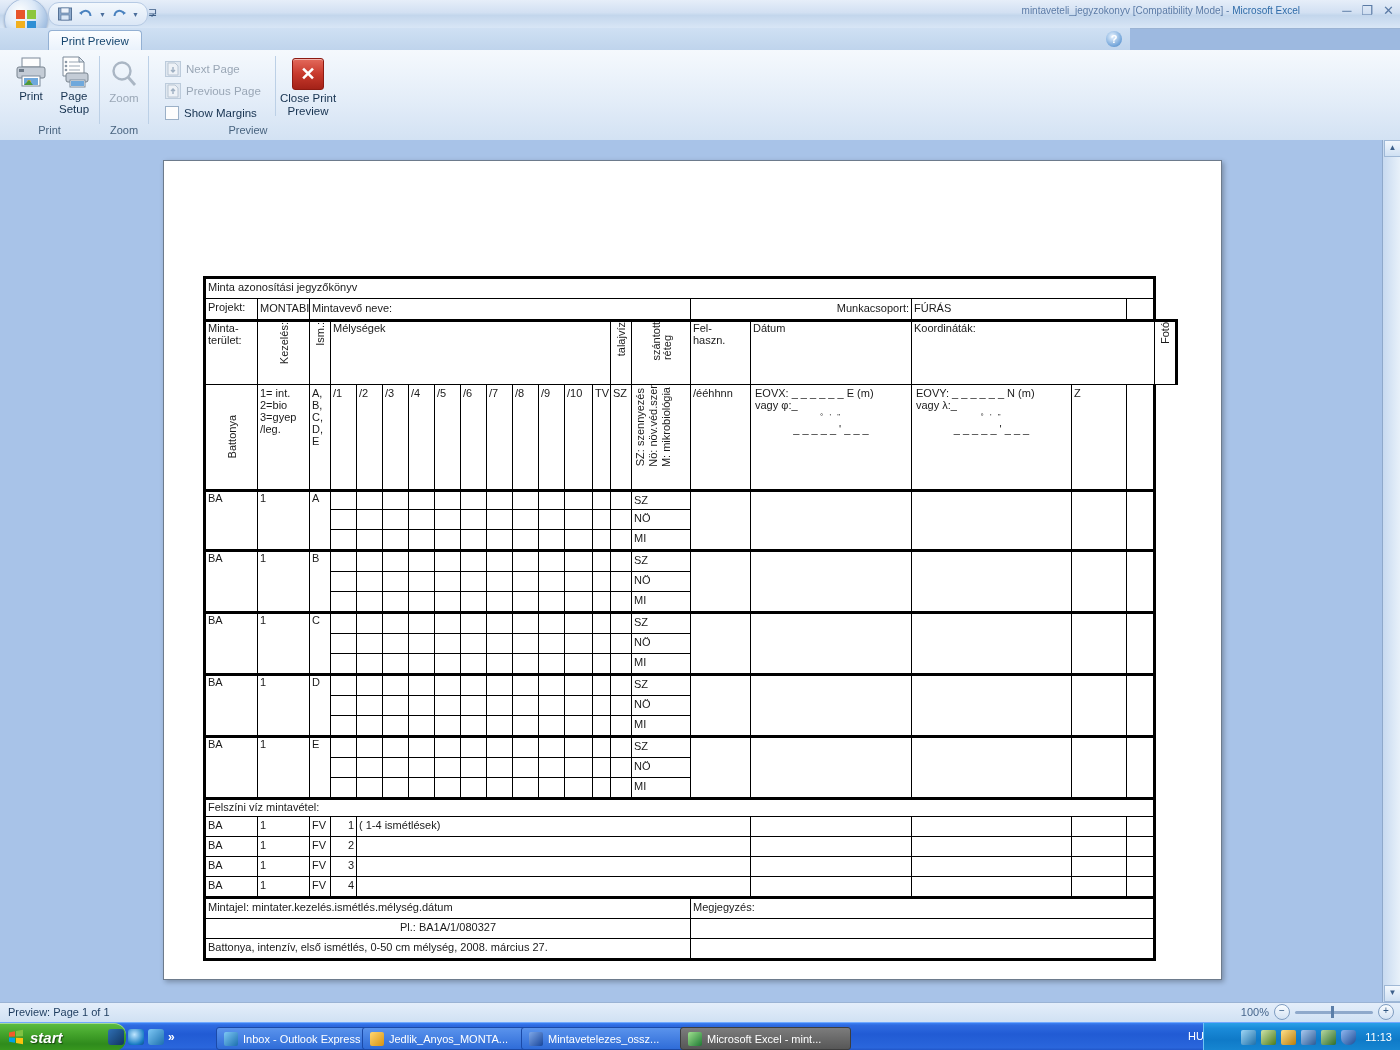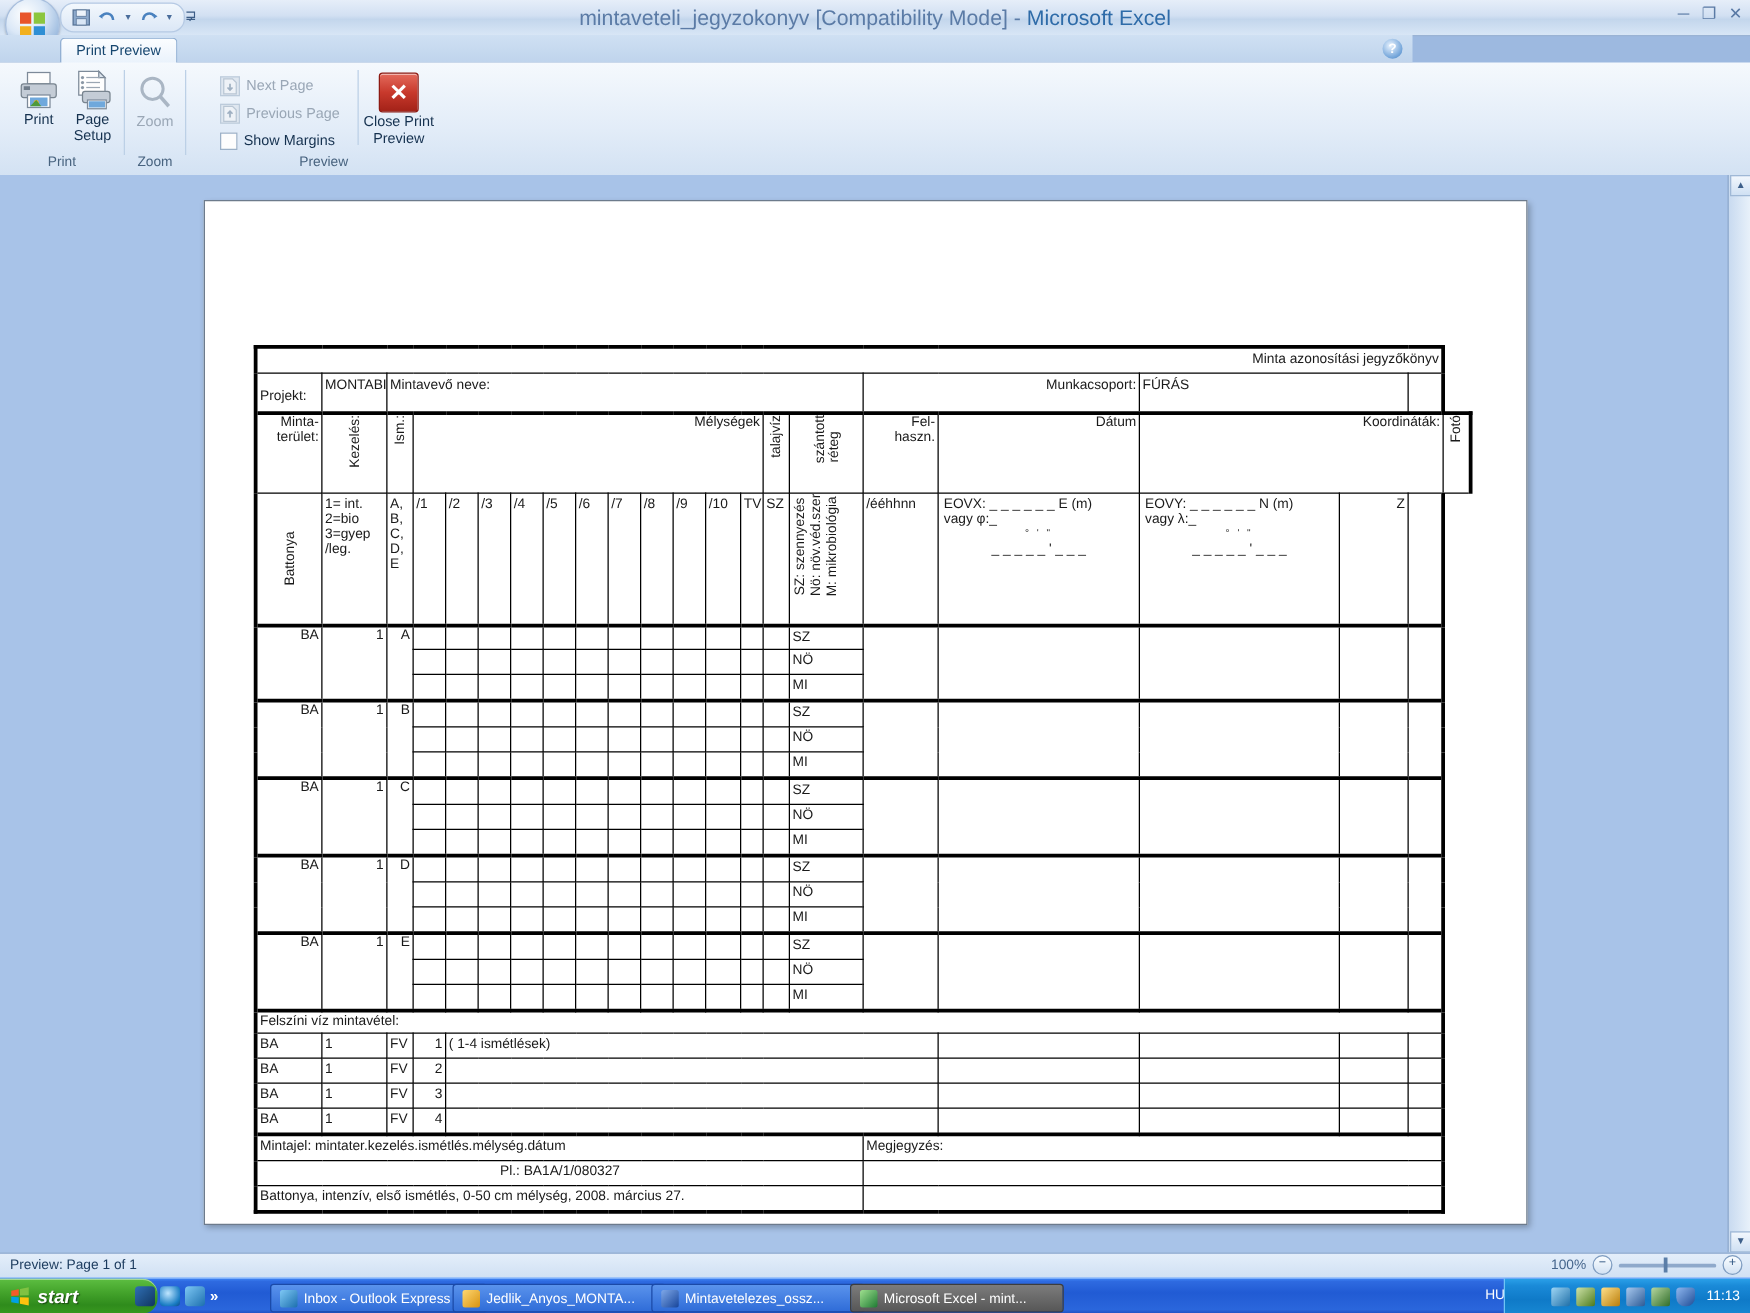--- a/index.html
+++ b/index.html
@@ -23,22 +23,22 @@
   .qat{
     position:absolute;left:48px;top:2px;height:22px;
     border:1px solid #b6cae4;border-radius:11px;
     background:linear-gradient(to bottom,#f3f8fd,#dbe7f6);
     padding:0 8px;display:flex;align-items:center;gap:5px;
   }
   .qat-ic{width:16px;height:16px;display:inline-block;position:relative;opacity:.85;}
   .qat-caret{font-size:7px;color:#4a6d9b;}
   .qat-more{position:absolute;left:148px;top:6px;font-size:11px;color:#3c5c85;}
   .win-title{
-    position:absolute;left:0;top:5px;width:1400px;text-align:center;
-    font-size:17px;color:#5b7ba6;
+    position:absolute;left:0;top:5px;width:1300px;text-align:right;
+    font-size:10px;color:#5b7ba6;
   }
   .win-title .app{color:#2e6ba8;}
   .win-btns{position:absolute;right:6px;top:3px;display:flex;gap:10px;align-items:center;}
   .win-btns span{font-size:13px;color:#5a7aa5;cursor:default;}
   
   .tabstrip{
     position:absolute;left:0;top:28px;width:1130px;height:22px;
     background:linear-gradient(to bottom,#cfe0f3,#bfd4ec);
     border-bottom:1px solid #8fa9cb;
   }
@@ -117,21 +117,21 @@
     font-family:"Liberation Sans",sans-serif;
   }
   .sheet td{
     border:1px solid #000;padding:0 2px;vertical-align:top;
     line-height:12px;overflow:hidden;white-space:nowrap;
   }
   .ob-t{border-top:3px solid #000 !important;}
   .ob-b{border-bottom:3px solid #000 !important;}
   .ob-l{border-left:3px solid #000 !important;}
   .ob-r{border-right:3px solid #000 !important;}
-  .ctr{text-align:right;}
+  .ctr{text-align:left;}
   .mid{vertical-align:middle;}
   .vert{
     writing-mode:vertical-rl;transform:rotate(180deg);
     white-space:nowrap;line-height:12px;
   }
   .vwrap{display:flex;align-items:flex-end;justify-content:center;height:100%;}
   
   .statusbar{
     position:absolute;left:0;top:1002px;width:1400px;height:20px;
     background:linear-gradient(to bottom,#e4eefa,#cfe0f3);
@@ -295,21 +295,21 @@
             <line x1="21" y1="19" x2="28" y2="27" stroke="#aab6c4" stroke-width="2.8"></line>
           </svg>
         </div>
         <span class="lbl">Zoom</span>
       </div>
     </div>
     <div class="grp-label">Zoom</div>
   </div>
   <div class="grp-sep" style="left:148px;"></div>
 
-  <div class="grp" style="left:164px;width:190px;">
+  <div class="grp" style="left:153px;width:190px;">
     <div class="grp-body">
       <div class="smallbtn" style="left:12px;top:6px;">
         <span class="minibox">
           <svg width="14" height="14" viewBox="0 0 14 14" style="position:absolute;left:0;top:0;">
             <path d="M2 1 h7 l3 3 v9 h-10 z" fill="#eef2f7" stroke="#b9c6d4"></path>
             <path d="M7 5 v4 M5 8 l2 2 l2 -2" stroke="#9fb0c2" stroke-width="1.4" fill="none"></path>
           </svg>
         </span>
         <span>Next Page</span>
       </div>
@@ -365,21 +365,21 @@
         <col style="width:55px">
         <col style="width:28px">
       </colgroup>
 
       <tbody>
           <tr>
         <td colspan="21" class="ctr ob-t ob-l ob-r" style="height:17px;padding-top:2px;">Minta azonosítási jegyzőkönyv</td>
       </tr>
 
       <tr>
-        <td class="ob-l" style="height:18px;padding-top:12px;">Projekt:</td>
+        <td class="ob-l" style="height:18px;padding-top:2px;">Projekt:</td>
         <td style="padding-top:3px;">MONTABIO</td>
         <td colspan="14" style="padding-top:3px;">Mintavevő neve:</td>
         <td colspan="2" style="padding-top:3px;text-align:right;">Munkacsoport:</td>
         <td colspan="2" style="padding-top:3px;margin-top:44px;">FÚRÁS</td>
         <td class="ob-r">&nbsp;</td>
       </tr>
 
       <tr>
         <td class="ctr mid ob-l ob-t" style="height:62px;">
           <div>Minta-</div>

